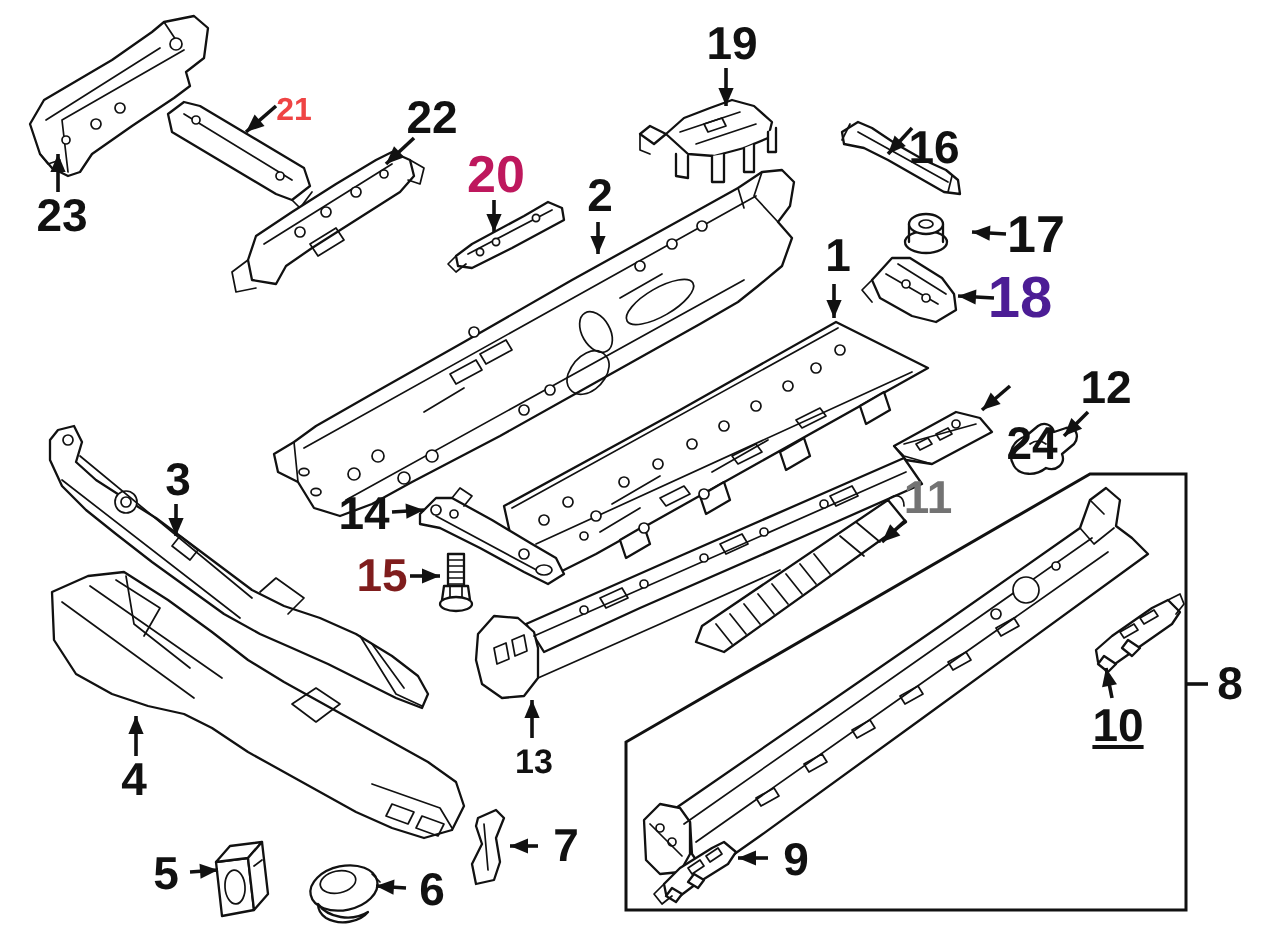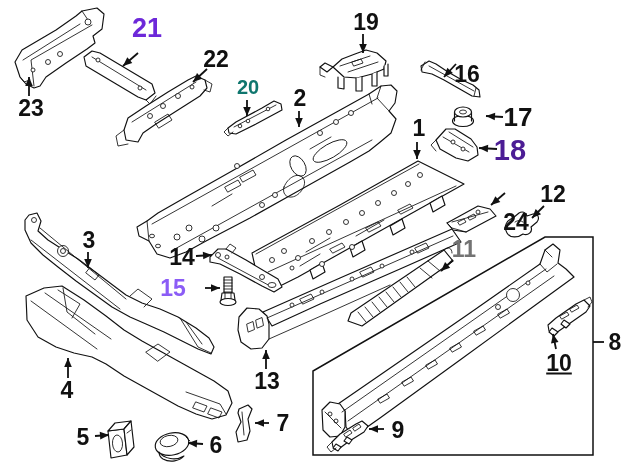--- a/index.html
+++ b/index.html
@@ -370,26 +370,26 @@
       <div class="callout-label" style="left: 89px; top: 240px; color: rgb(17, 17, 17); font-size: 23px;">3</div>
       <div class="callout-label" style="left: 67px; top: 390px; color: rgb(17, 17, 17); font-size: 23px;">4</div>
       <div class="callout-label" style="left: 83px; top: 437px; color: rgb(17, 17, 17); font-size: 23px;">5</div>
       <div class="callout-label" style="left: 216px; top: 445px; color: rgb(17, 17, 17); font-size: 23px;">6</div>
       <div class="callout-label" style="left: 283px; top: 423px; color: rgb(17, 17, 17); font-size: 23px;">7</div>
       <div class="callout-label" style="left: 615px; top: 342px; color: rgb(17, 17, 17); font-size: 23px;">8</div>
       <div class="callout-label" style="left: 398px; top: 430px; color: rgb(17, 17, 17); font-size: 23px;">9</div>
       <div class="callout-label" style="left: 559px; top: 363px; color: rgb(17, 17, 17); font-size: 23px; text-decoration: underline;">10</div>
       <div class="callout-label" style="left: 464px; top: 249px; color: #737373; font-size: 23px;">11</div>
       <div class="callout-label" style="left: 553px; top: 194px; color: rgb(17, 17, 17); font-size: 23px;">12</div>
-      <div class="callout-label" style="left: 267px; top: 381px; color: rgb(17, 17, 17); font-size: 23px;">13</div>
+      <div class="callout-label" style="left: 267px; top: 381px; color: rgb(17, 17, 17); font-size: 17px;">13</div>
       <div class="callout-label" style="left: 182px; top: 257px; color: rgb(17, 17, 17); font-size: 23px;">14</div>
-      <div class="callout-label" style="left: 173px; top: 288px; color: #8b5cf6; font-size: 23px;">15</div>
+      <div class="callout-label" style="left: 191px; top: 288px; color: #7f1d1d; font-size: 23px;">15</div>
       <div class="callout-label" style="left: 467px; top: 54px; color: rgb(17, 17, 17); font-size: 23px; margin-top: 20px;">16</div>
       <div class="callout-label" style="left: 518px; top: 117px; color: rgb(17, 17, 17); font-size: 26px;">17</div>
       <div class="callout-label" style="left: 510px; top: 150px; color: #4c1d95; font-size: 29px;">18</div>
       <div class="callout-label" style="left: 366px; top: 22px; color: rgb(17, 17, 17); font-size: 23px;">19</div>
-      <div class="callout-label" style="left: 248px; top: 87px; color: #0f766e; font-size: 20px;">20</div>
-      <div class="callout-label" style="left: 147px; top: 28px; color: #6d28d9; font-size: 27px;">21</div>
+      <div class="callout-label" style="left: 248px; top: 87px; color: #be185d; font-size: 26px;">20</div>
+      <div class="callout-label" style="left: 147px; top: 56px; color: #ef4444; font-size: 16px;">21</div>
       <div class="callout-label" style="left: 216px; top: 59px; color: rgb(17, 17, 17); font-size: 23px;">22</div>
       <div class="callout-label" style="left: 31px; top: 108px; color: rgb(17, 17, 17); font-size: 23px;">23</div>
       <div class="callout-label" style="left: 516px; top: 182px; color: rgb(17, 17, 17); font-size: 23px; margin-top: 40px;">24</div>
     </div>
 </div>
 
 </body></html>

